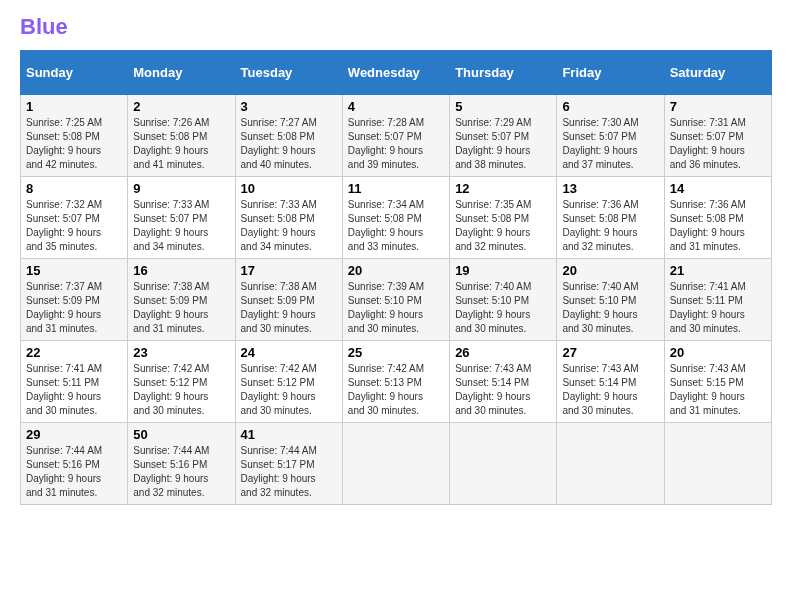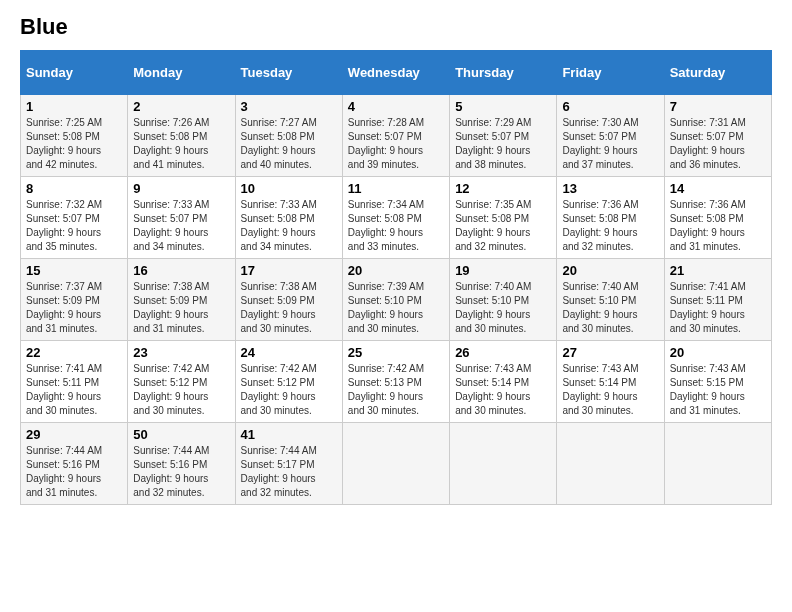--- a/index.html
+++ b/index.html
@@ -74,21 +74,21 @@
     }
     .empty-cell {
       background: #f5f5f5;
     }
   </style>
 </head>
 <body>
 
 <div class="header">
   <div class="logo">
-    <span style="font-size:22px;font-weight:bold;color:#000000;margin-top:-6px;">Blue</span>
+    <span style="font-size:22px;font-weight:bold;color:#8b5cf6;margin-top:-6px;">Blue</span>
   </div>
   <div class="title-block">
     <h1></h1>
     <h2></h2>
   </div>
 </div>
 
 <table>
   <thead>
     <tr>

